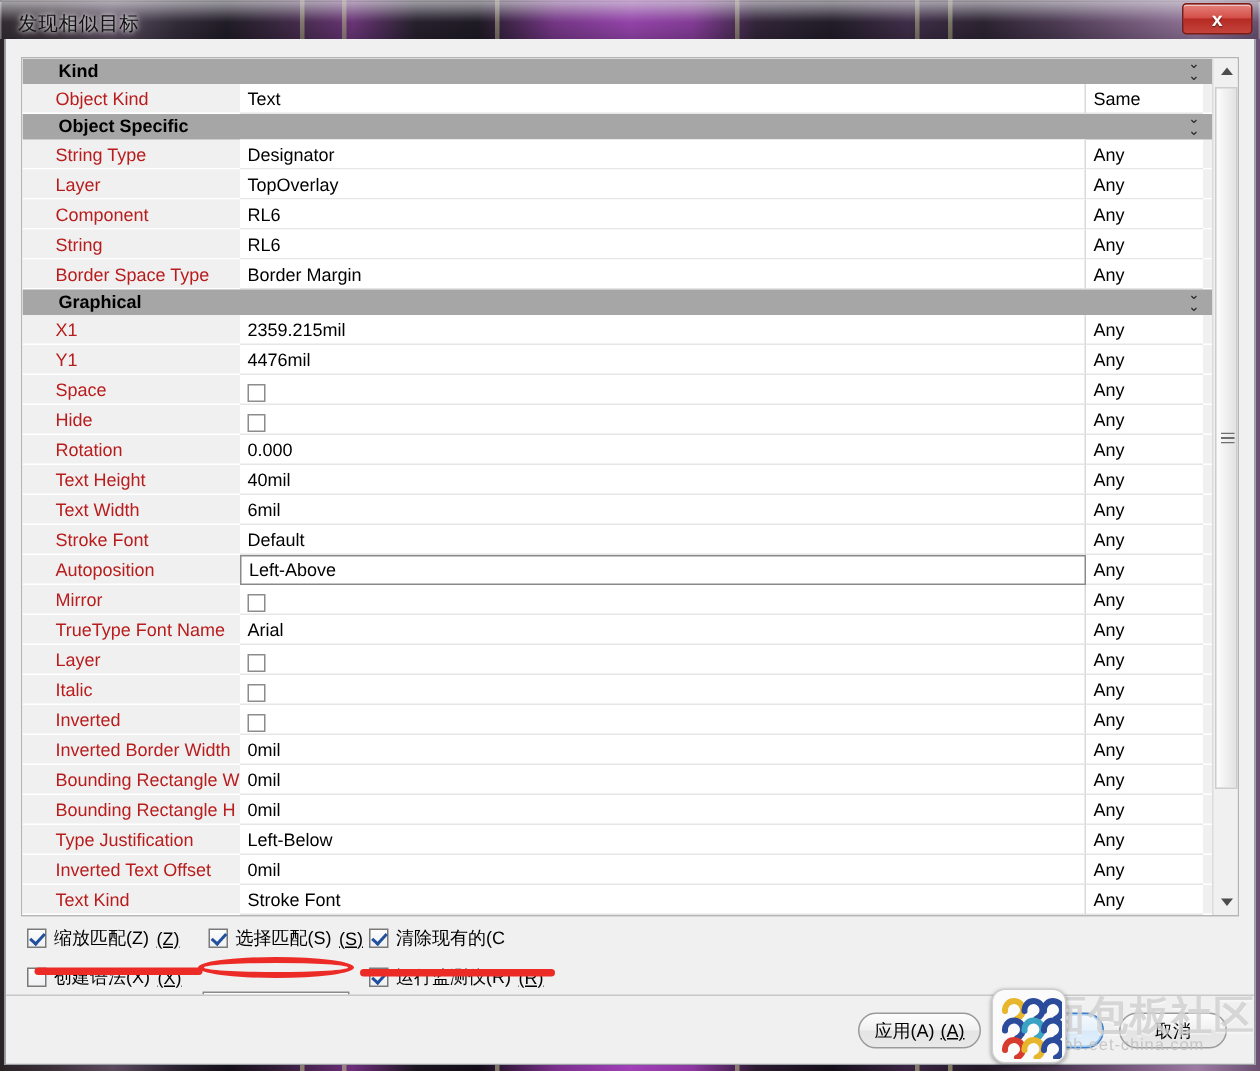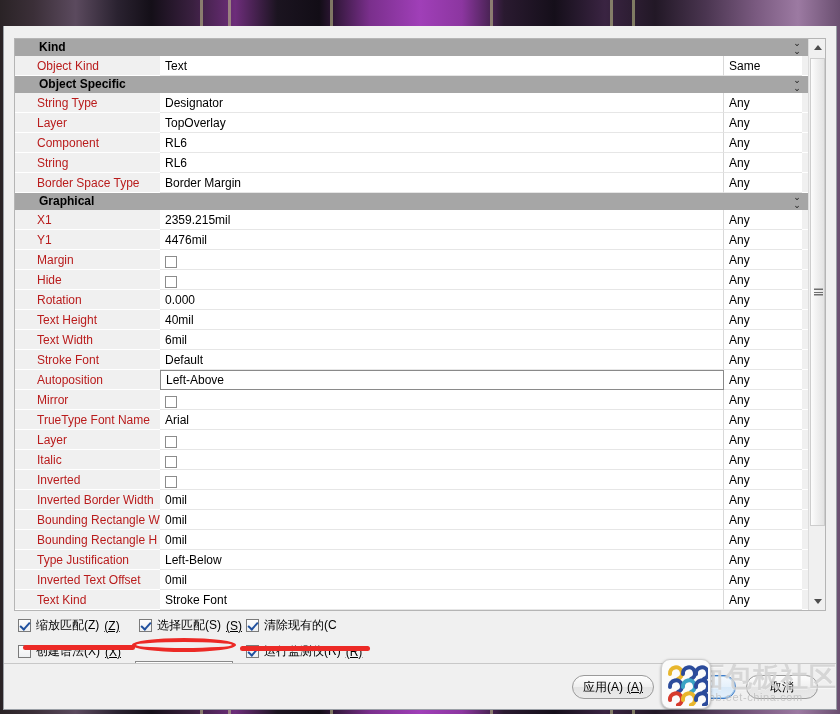--- a/index.html
+++ b/index.html
@@ -365,20 +365,26 @@
     <div class="desktop-streak" style="left:200px"></div>
     <div class="desktop-streak" style="left:228px"></div>
     <div class="desktop-streak" style="left:330px"></div>
     <div class="desktop-streak" style="left:490px"></div>
     <div class="desktop-streak" style="left:610px"></div>
     <div class="desktop-streak" style="left:632px"></div>
   </div>
 
   <div class="win-frame">
 
+    <div class="win-glass">
+      <div class="win-title">发现相似目标</div>
+      <div class="close-btn">
+        <span>x</span>
+      </div>
+    </div>
 
     <div class="dlg-body">
 
       <div class="grid-wrap">
         <div class="grid-scroll" id="grid-scroll">
             <div class="row group">
               <div class="glabel">Kind</div>
               <div class="gchev" style="letter-spacing: -2px; font-size: 9px; line-height: 11px; writing-mode: vertical-rl; text-orientation: upright; top: -1px;">⌄⌄</div>
             </div>
             <div class="row">
@@ -431,21 +437,21 @@
               <div class="cell-match">Any</div>
               <div class="cell-pad"></div>
             </div>
             <div class="row">
               <div class="cell-label">Y1</div>
               <div class="cell-value">4476mil</div>
               <div class="cell-match">Any</div>
               <div class="cell-pad"></div>
             </div>
             <div class="row">
-              <div class="cell-label">Margin</div>
+              <div class="cell-label">Space</div>
               <div class="cell-value"><span class="cb-cell"></span></div>
               <div class="cell-match">Any</div>
               <div class="cell-pad"></div>
             </div>
             <div class="row">
               <div class="cell-label">Hide</div>
               <div class="cell-value"><span class="cb-cell"></span></div>
               <div class="cell-match">Any</div>
               <div class="cell-pad"></div>
             </div>

